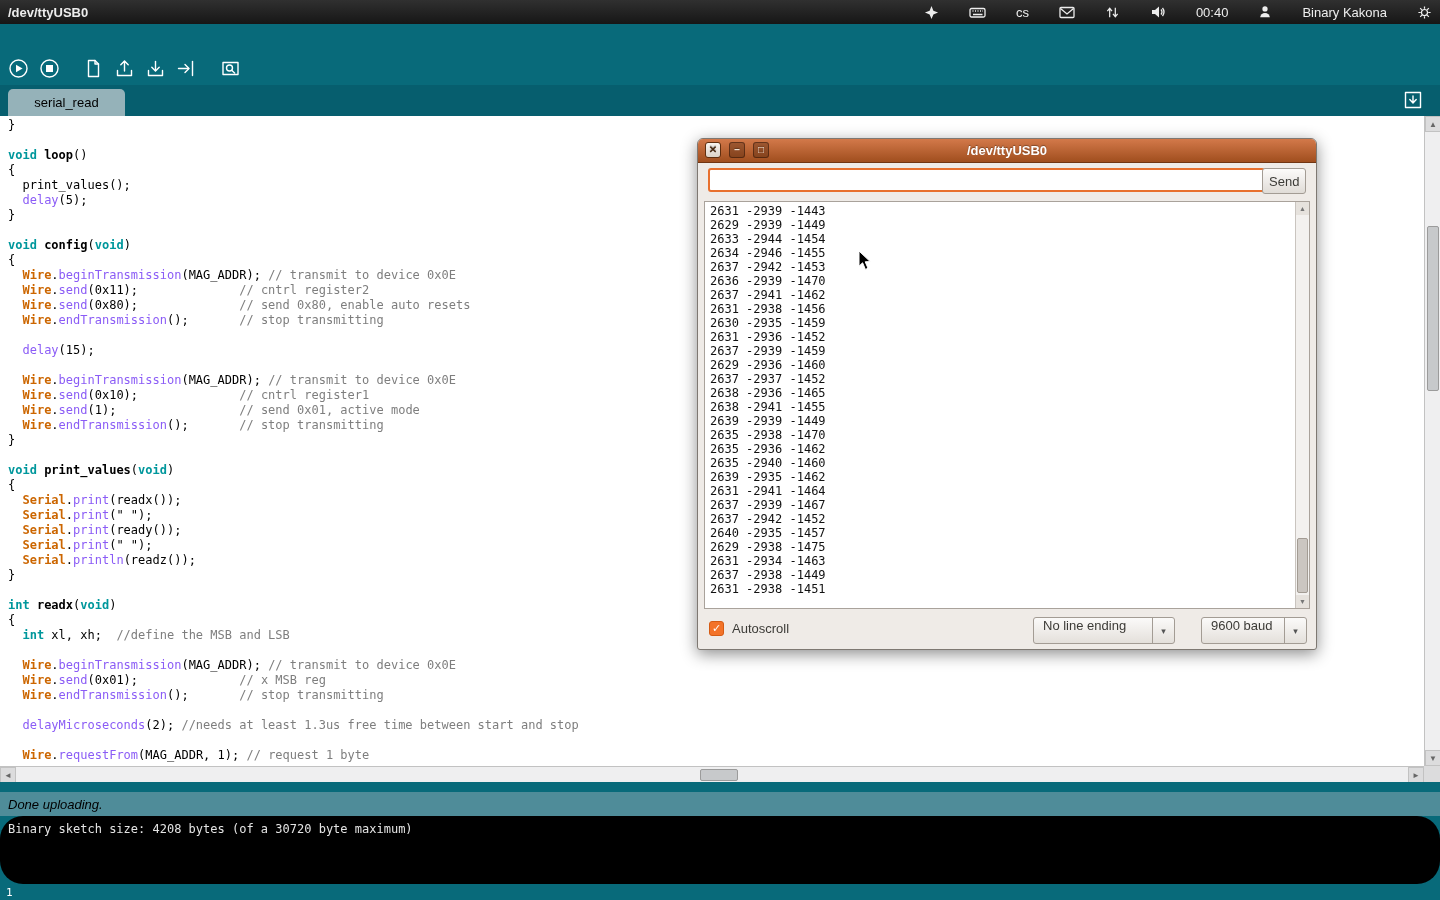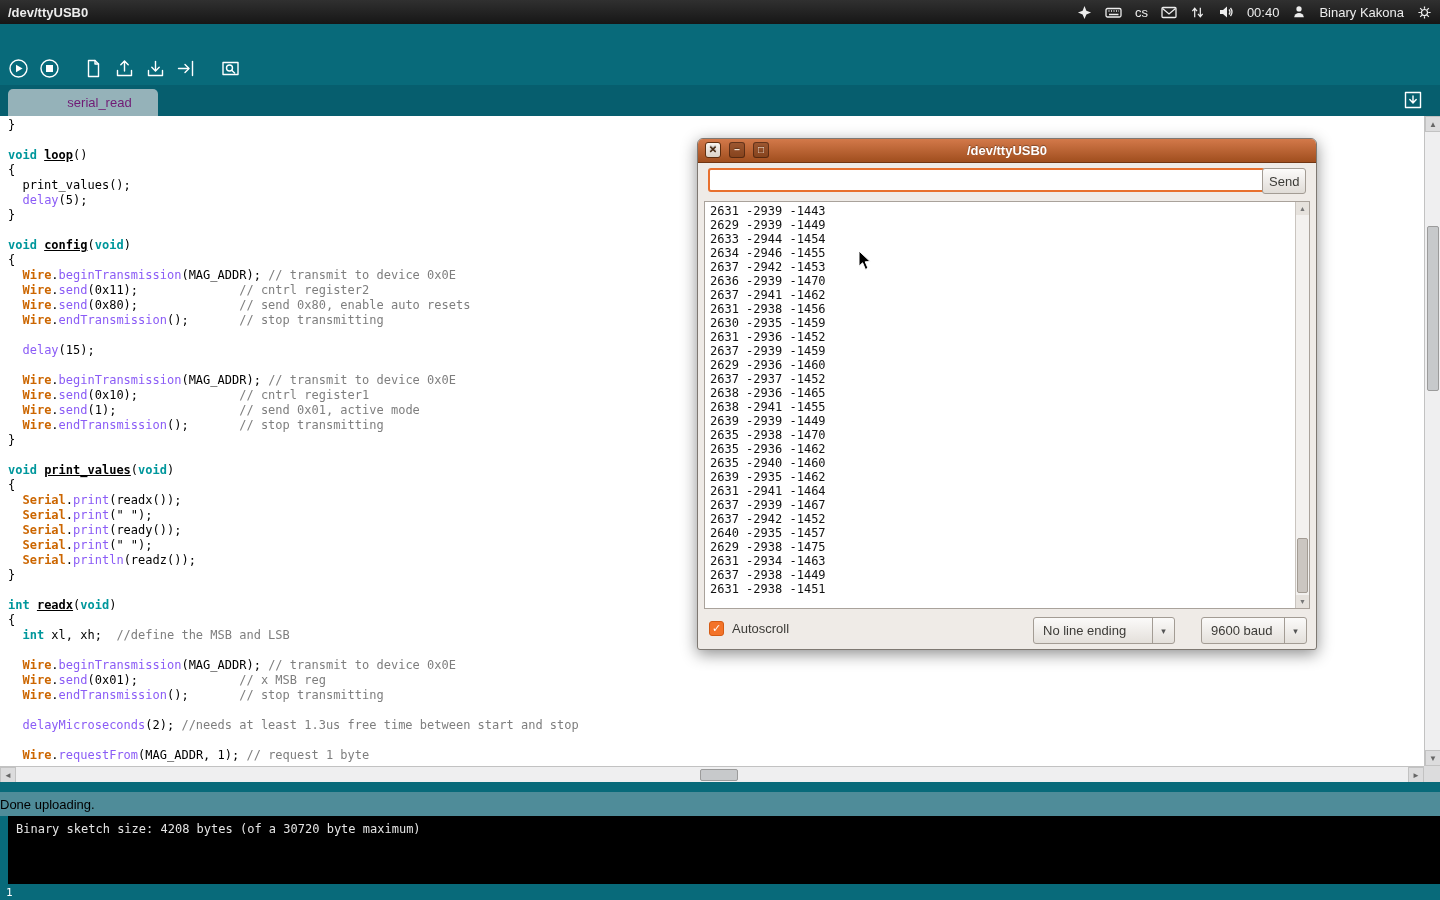--- a/index.html
+++ b/index.html
@@ -4,52 +4,52 @@
 <style>
   html,body{margin:0;padding:0;background:#000;}
   #screen{position:relative;width:1440px;height:900px;overflow:hidden;background:#086A7A;
           font-family:"Liberation Sans",sans-serif;-webkit-font-smoothing:antialiased;}
 
   
   .top-panel{position:absolute;top:0;left:0;right:0;height:24px;
              background:linear-gradient(#303030,#161616);color:#EDEDED;
              display:flex;align-items:center;z-index:50;}
   .panel-title{font-weight:bold;font-size:13px;margin-left:8px;}
-  .tray{margin-left:auto;display:flex;align-items:center;gap:13px;margin-right:8px;font-size:13px;}
+  .tray{margin-left:auto;display:flex;align-items:center;gap:30px;margin-right:8px;font-size:13px;}
   .tray svg{display:block;stroke:#EDEDED;fill:none;stroke-width:1.3;}
   .tray svg .tfill{fill:#EDEDED;stroke:none;}
   .tray .txt{color:#EDEDED;}
 
   
   .menubar{position:absolute;top:24px;left:0;right:0;height:27px;background:#086A7A;
            display:flex;align-items:center;color:#FFF;font-size:13px;}
   .menu-item{padding:0 11px;cursor:default;}
 
   
   .toolbar{position:absolute;top:51px;left:0;right:0;height:34px;display:flex;align-items:center;}
   .tb-btn{width:26px;height:26px;display:flex;align-items:center;justify-content:center;}
   .tb-btn svg{stroke:#FFF;fill:none;stroke-width:1.4;stroke-linejoin:round;stroke-linecap:round;}
   .tb-btn svg .fill{fill:#FFF;stroke:none;}
   .ml5{margin-left:5px;}.ml18{margin-left:18px;}
 
   
   .tabbar{position:absolute;top:85px;left:0;right:0;height:31px;background:#065E6E;}
   .tab{position:absolute;left:8px;bottom:0;height:27px;width:117px;background:#95B2B9;
-       border-radius:5px 5px 0 0;color:#701a75;font-size:13px;
-       display:flex;align-items:center;justify-content:center;padding-left:33px;}
+       border-radius:5px 5px 0 0;color:#000000;font-size:13px;
+       display:flex;align-items:center;justify-content:center;}
   .tab-menu{position:absolute;right:17px;top:5px;width:20px;height:20px;}
   .tab-menu svg{stroke:#FFF;fill:none;stroke-width:1.4;stroke-linecap:round;stroke-linejoin:round;}
 
   
   .editor{position:absolute;top:116px;left:0;width:1424px;height:650px;background:#FFF;overflow:hidden;}
   #code{position:absolute;top:2px;left:8px;font-family:"DejaVu Sans Mono",monospace;
         font-size:12px;line-height:15px;white-space:pre;}
   .code-line{height:15px;}
   .tok-t{color:#00979C;font-weight:bold;}
-  .tok-f{color:#000;font-weight:bold;text-decoration:underline;}
+  .tok-f{color:#000;font-weight:bold;}
   .tok-o{color:#8b5cf6;}
   .tok-b{color:#CC6600;font-weight:bold;}
   .tok-c{color:#7E7E7E;}
   .tok-p{color:#000;}
 
   
   .vscroll{position:absolute;top:116px;right:0;width:16px;height:650px;background:#EFEFF0;
            border-left:1px solid #C2C2C2;box-sizing:border-box;}
   .hscroll{position:absolute;top:766px;left:0;width:1424px;height:16px;background:#EFEFF0;
            border-top:1px solid #C2C2C2;box-sizing:border-box;}
@@ -57,23 +57,23 @@
   .sb-btn{position:absolute;width:16px;height:16px;background:#DCDCDD;color:#666;font-size:8px;
           display:flex;align-items:center;justify-content:center;box-sizing:border-box;border:1px solid #C2C2C2;}
   .vthumb{position:absolute;top:110px;left:2px;width:12px;height:165px;background:#C7C9CB;
           border:1px solid #9B9B9B;border-radius:2px;box-sizing:border-box;}
   .hthumb{position:absolute;left:700px;top:2px;width:38px;height:12px;background:#C7C9CB;
           border:1px solid #9B9B9B;border-radius:2px;box-sizing:border-box;}
 
   
   .status-strip{position:absolute;top:782px;left:0;right:0;height:10px;background:#086A7A;}
   .status-bar{position:absolute;top:792px;left:0;right:0;height:24px;background:#4F8C99;
-              color:#000;font-size:13px;display:flex;align-items:center;}
-  .console{position:absolute;top:816px;left:8px;right:0;height:68px;background:#000;color:#E4E4E4;
-           font-family:"DejaVu Sans Mono",monospace;font-size:12px;padding:6px 8px;box-sizing:border-box;}
+              color:#000;font-size:13px;display:flex;align-items:center;padding-left:8px;font-style:italic;}
+  .console{position:absolute;top:816px;left:0;right:0;height:68px;background:#000;color:#E4E4E4;
+           font-family:"DejaVu Sans Mono",monospace;font-size:12px;padding:6px 8px;box-sizing:border-box;border-radius:23px;}
   .console pre{margin:0;font:inherit;}
   .footer{position:absolute;top:884px;left:0;right:0;height:16px;background:#086A7A;color:#FFF;
           font-family:"DejaVu Sans Mono",monospace;font-size:11px;display:flex;align-items:center;padding-left:6px;}
 
   
   .serial-window{position:absolute;left:697px;top:138px;width:620px;height:512px;background:#EFEBE7;
                  border:1px solid #7E7872;border-radius:6px 6px 3px 3px;
                  box-shadow:0 4px 16px rgba(0,0,0,.45);box-sizing:border-box;z-index:40;}
   .titlebar{position:absolute;top:0;left:0;right:0;height:23px;
             background:linear-gradient(#D3794A,#A04E1E);border-radius:5px 5px 0 0;
@@ -98,21 +98,21 @@
              border-left:1px solid #C9C4BF;box-sizing:border-box;}
   .sm-sb-btn{position:absolute;left:0;width:13px;height:13px;background:#E6E2DD;color:#777;font-size:7px;
              display:flex;align-items:center;justify-content:center;}
   .sm-thumb{position:absolute;left:1px;bottom:15px;width:11px;height:55px;background:#CBC6C1;
             border:1px solid #A39C94;border-radius:2px;box-sizing:border-box;}
   .autoscroll-wrap{position:absolute;left:11px;top:482px;display:flex;align-items:center;gap:8px;
                    font-size:13px;color:#3C3B37;}
   .cb{width:15px;height:15px;background:#F37329;border:1px solid #D55B14;border-radius:3px;color:#FFF;
       font-size:11px;display:flex;align-items:center;justify-content:center;box-sizing:border-box;}
   .dd{position:absolute;top:478px;height:27px;background:linear-gradient(#FBFAF9,#E4E0DB);
-      border:1px solid #A39C94;border-radius:3px;display:flex;align-items:center;
+      border:1px solid #A39C94;border-radius:3px;display:flex;align-items:flex-start;
       font-size:13px;color:#3C3B37;box-sizing:border-box;}
   .dd-label{padding:0 9px;flex:1;white-space:nowrap;}
   .dd-arrow{width:21px;align-self:stretch;border-left:1px solid #A39C94;display:flex;
             align-items:center;justify-content:center;font-size:9px;color:#555;}
   #dd-line{right:141px;width:142px;}
   #dd-baud{right:9px;width:106px;}
 
   .cursor{position:absolute;left:858px;top:250px;z-index:60;}
 </style>
 </head>

